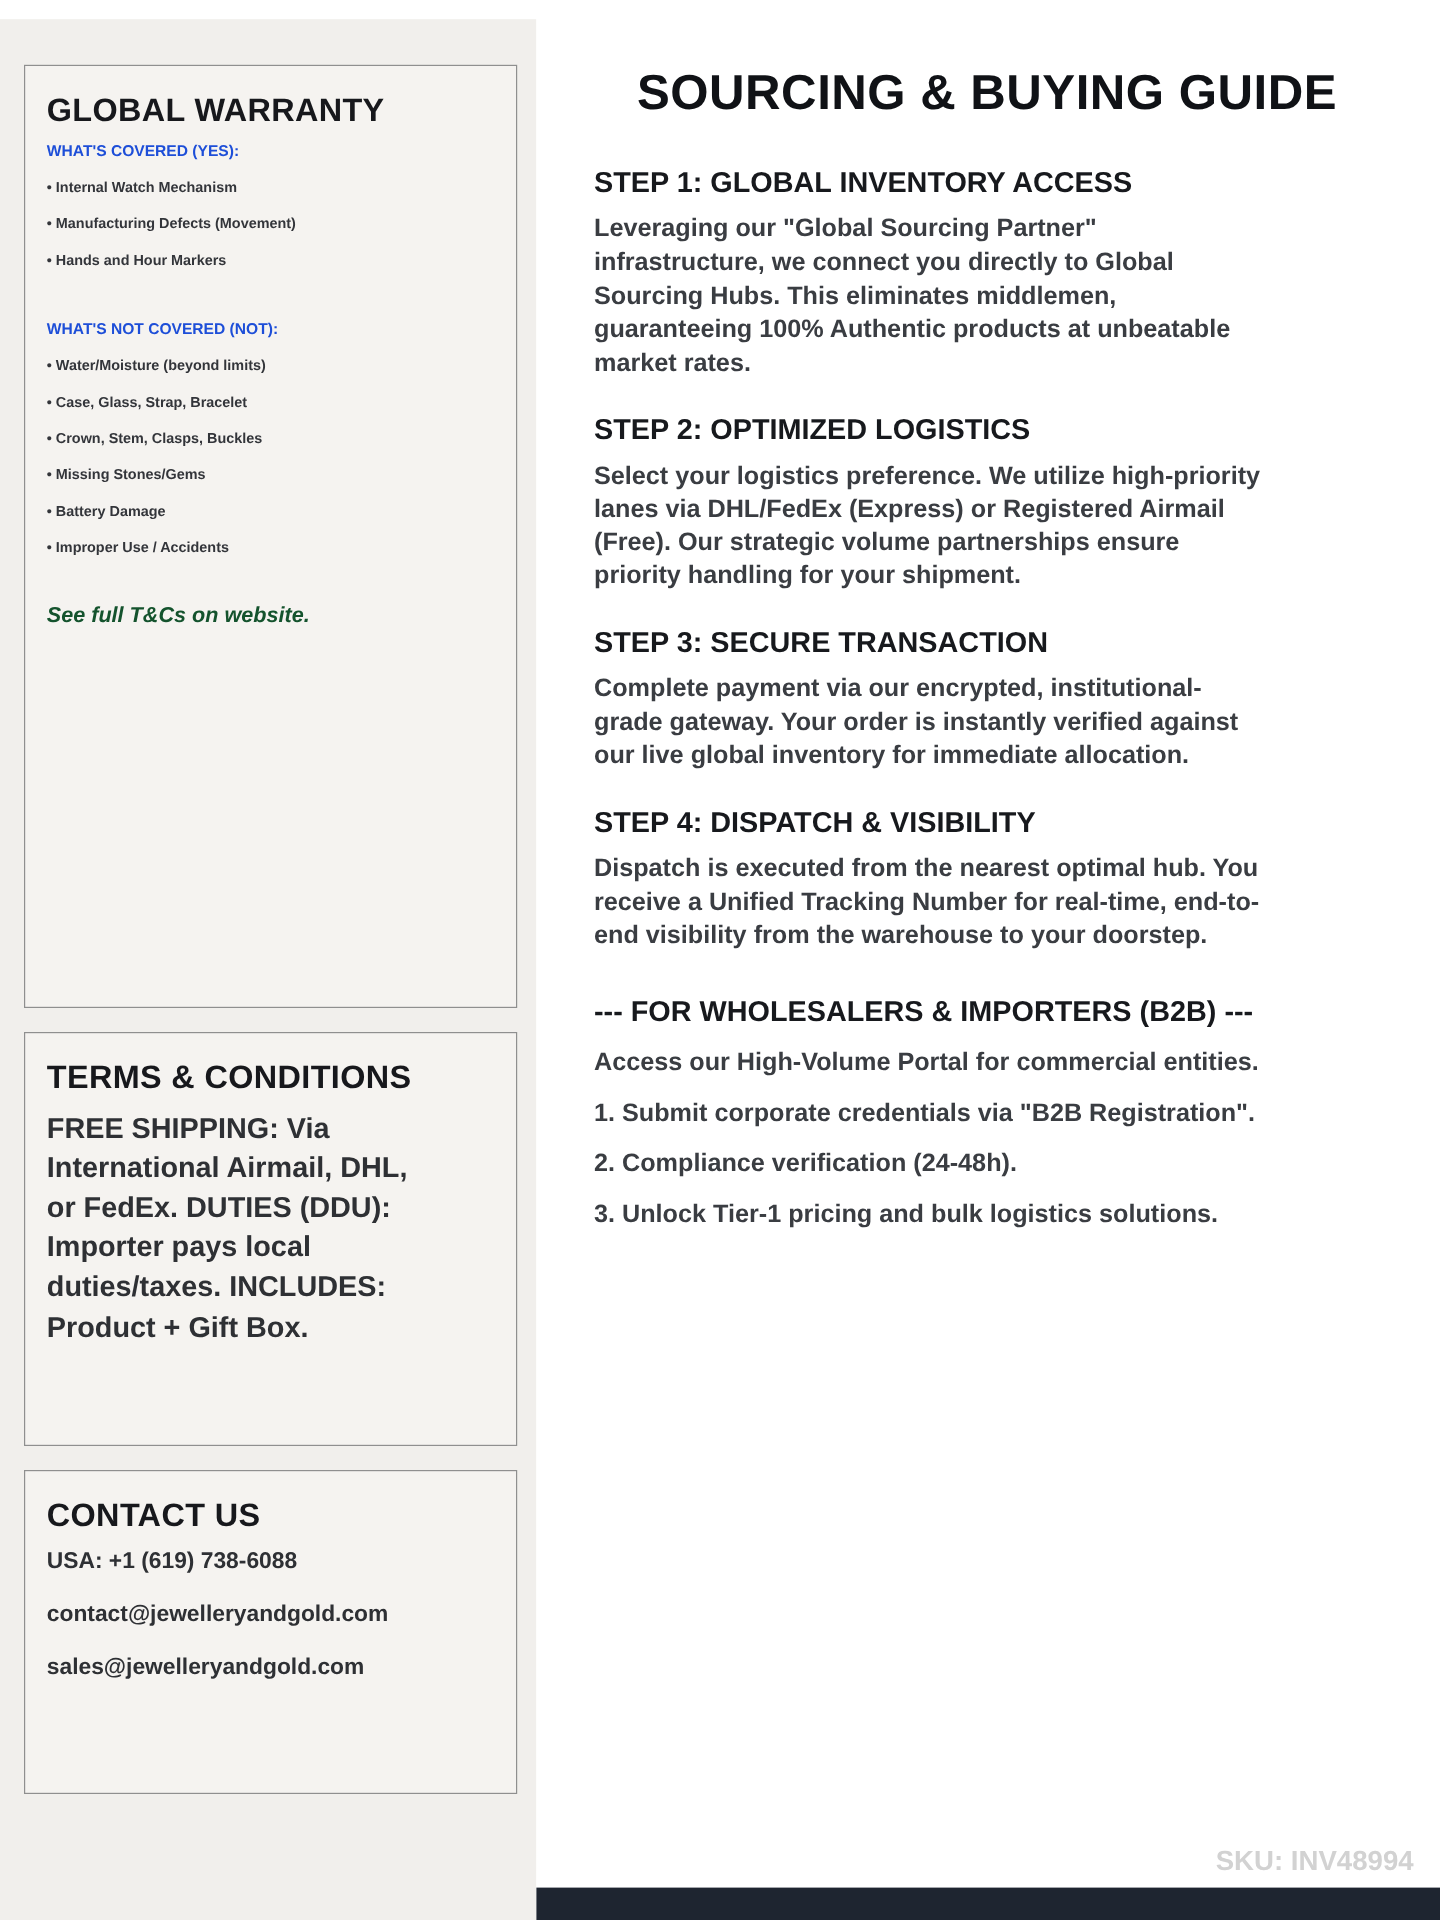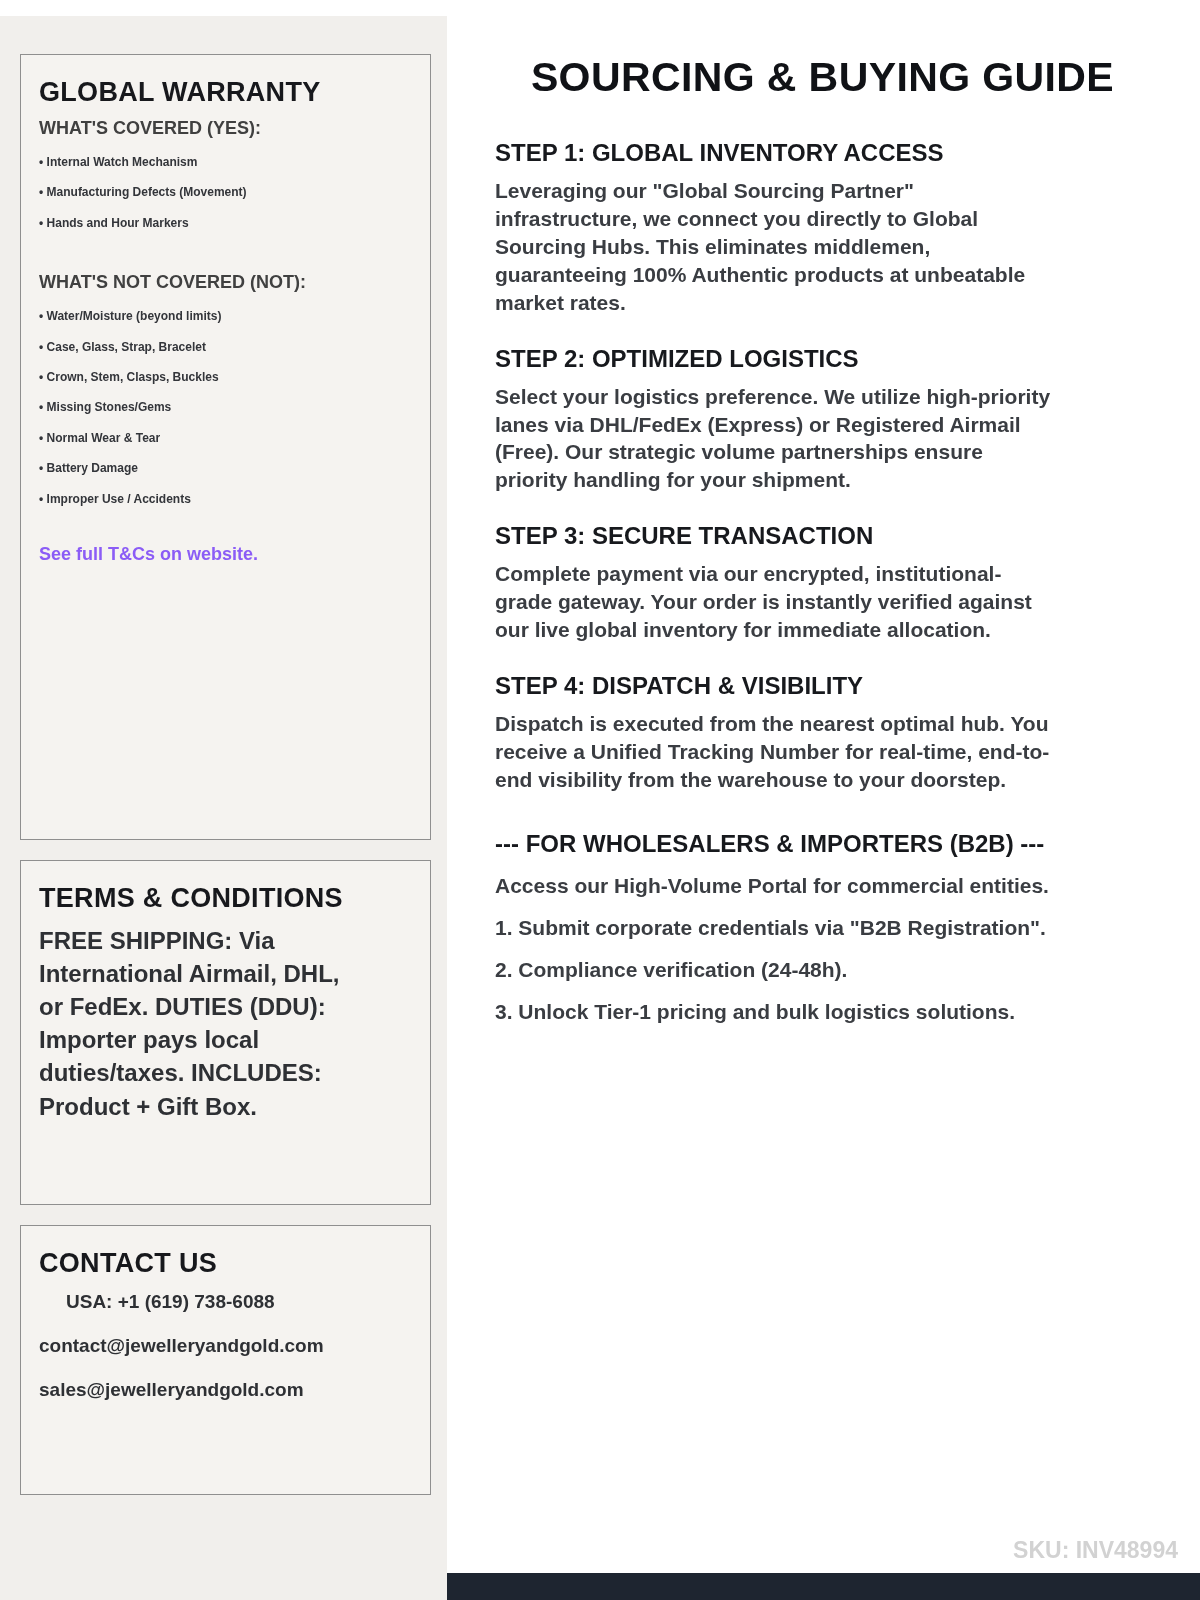--- a/index.html
+++ b/index.html
@@ -33,23 +33,23 @@
   .panel-contact  { height: 270px; }
 
   .panel-title {
     font-size: 27px;
     font-weight: 800;
     color: #17181c;
     margin: 0 0 10px 0;
     letter-spacing: 0.3px;
   }
   .sub-title {
-    font-size: 18px;
-    font-weight: 800;
-    color: #404040;
+    font-size: 13px;
+    font-weight: 800;
+    color: #1d4ed8;
     margin: 6px 0 8px 0;
   }
   .sub-title.second { margin-top: 34px; }
 
   ul.bullet-list { list-style: none; margin: 0; padding: 0; }
   ul.bullet-list li {
     font-size: 12px;
     font-weight: 700;
     color: #33353a;
     padding: 8px 0;
@@ -57,39 +57,40 @@
   }
   ul.bullet-list li::before {
     content: "• ";
     color: #33353a;
   }
 
   .footnote {
     margin-top: 30px;
     font-size: 18px;
     font-weight: 700;
-    color: #8b5cf6;
+    color: #14532d;
+    font-style: italic;
   }
 
   .terms-body {
     font-size: 24px;
     font-weight: 700;
     color: #2e3034;
     line-height: 1.38;
     margin: 10px 0 0 0;
     max-width: 330px;
   }
 
   .contact-line {
     font-size: 19px;
     font-weight: 700;
     color: #2e3034;
     margin: 0 0 22px 0;
   }
-  .contact-line.first { margin-top: 12px; margin-left: 27px; }
+  .contact-line.first { margin-top: 12px; }
 
   
   .main {
     position: absolute;
     left: 447px; top: 0;
     width: 753px;
     height: 1600px;
     background: #ffffff;
     padding: 44px 50px 0 48px;
   }
@@ -156,21 +157,20 @@
       <li>Manufacturing Defects (Movement)</li>
       <li>Hands and Hour Markers</li>
     </ul>
 
     <h2 class="sub-title second">WHAT'S NOT COVERED (NOT):</h2>
     <ul class="bullet-list">
       <li>Water/Moisture (beyond limits)</li>
       <li>Case, Glass, Strap, Bracelet</li>
       <li>Crown, Stem, Clasps, Buckles</li>
       <li>Missing Stones/Gems</li>
-      <li>Normal Wear &amp; Tear</li>
       <li>Battery Damage</li>
       <li>Improper Use / Accidents</li>
     </ul>
 
     <p class="footnote">See full T&amp;Cs on website.</p>
   </section>
 
   <section class="panel panel-terms">
     <h1 class="panel-title">TERMS &amp; CONDITIONS</h1>
     <p class="terms-body">FREE SHIPPING: Via International Airmail, DHL, or FedEx.  DUTIES (DDU): Importer pays local duties/taxes.  INCLUDES: Product + Gift Box.</p>

